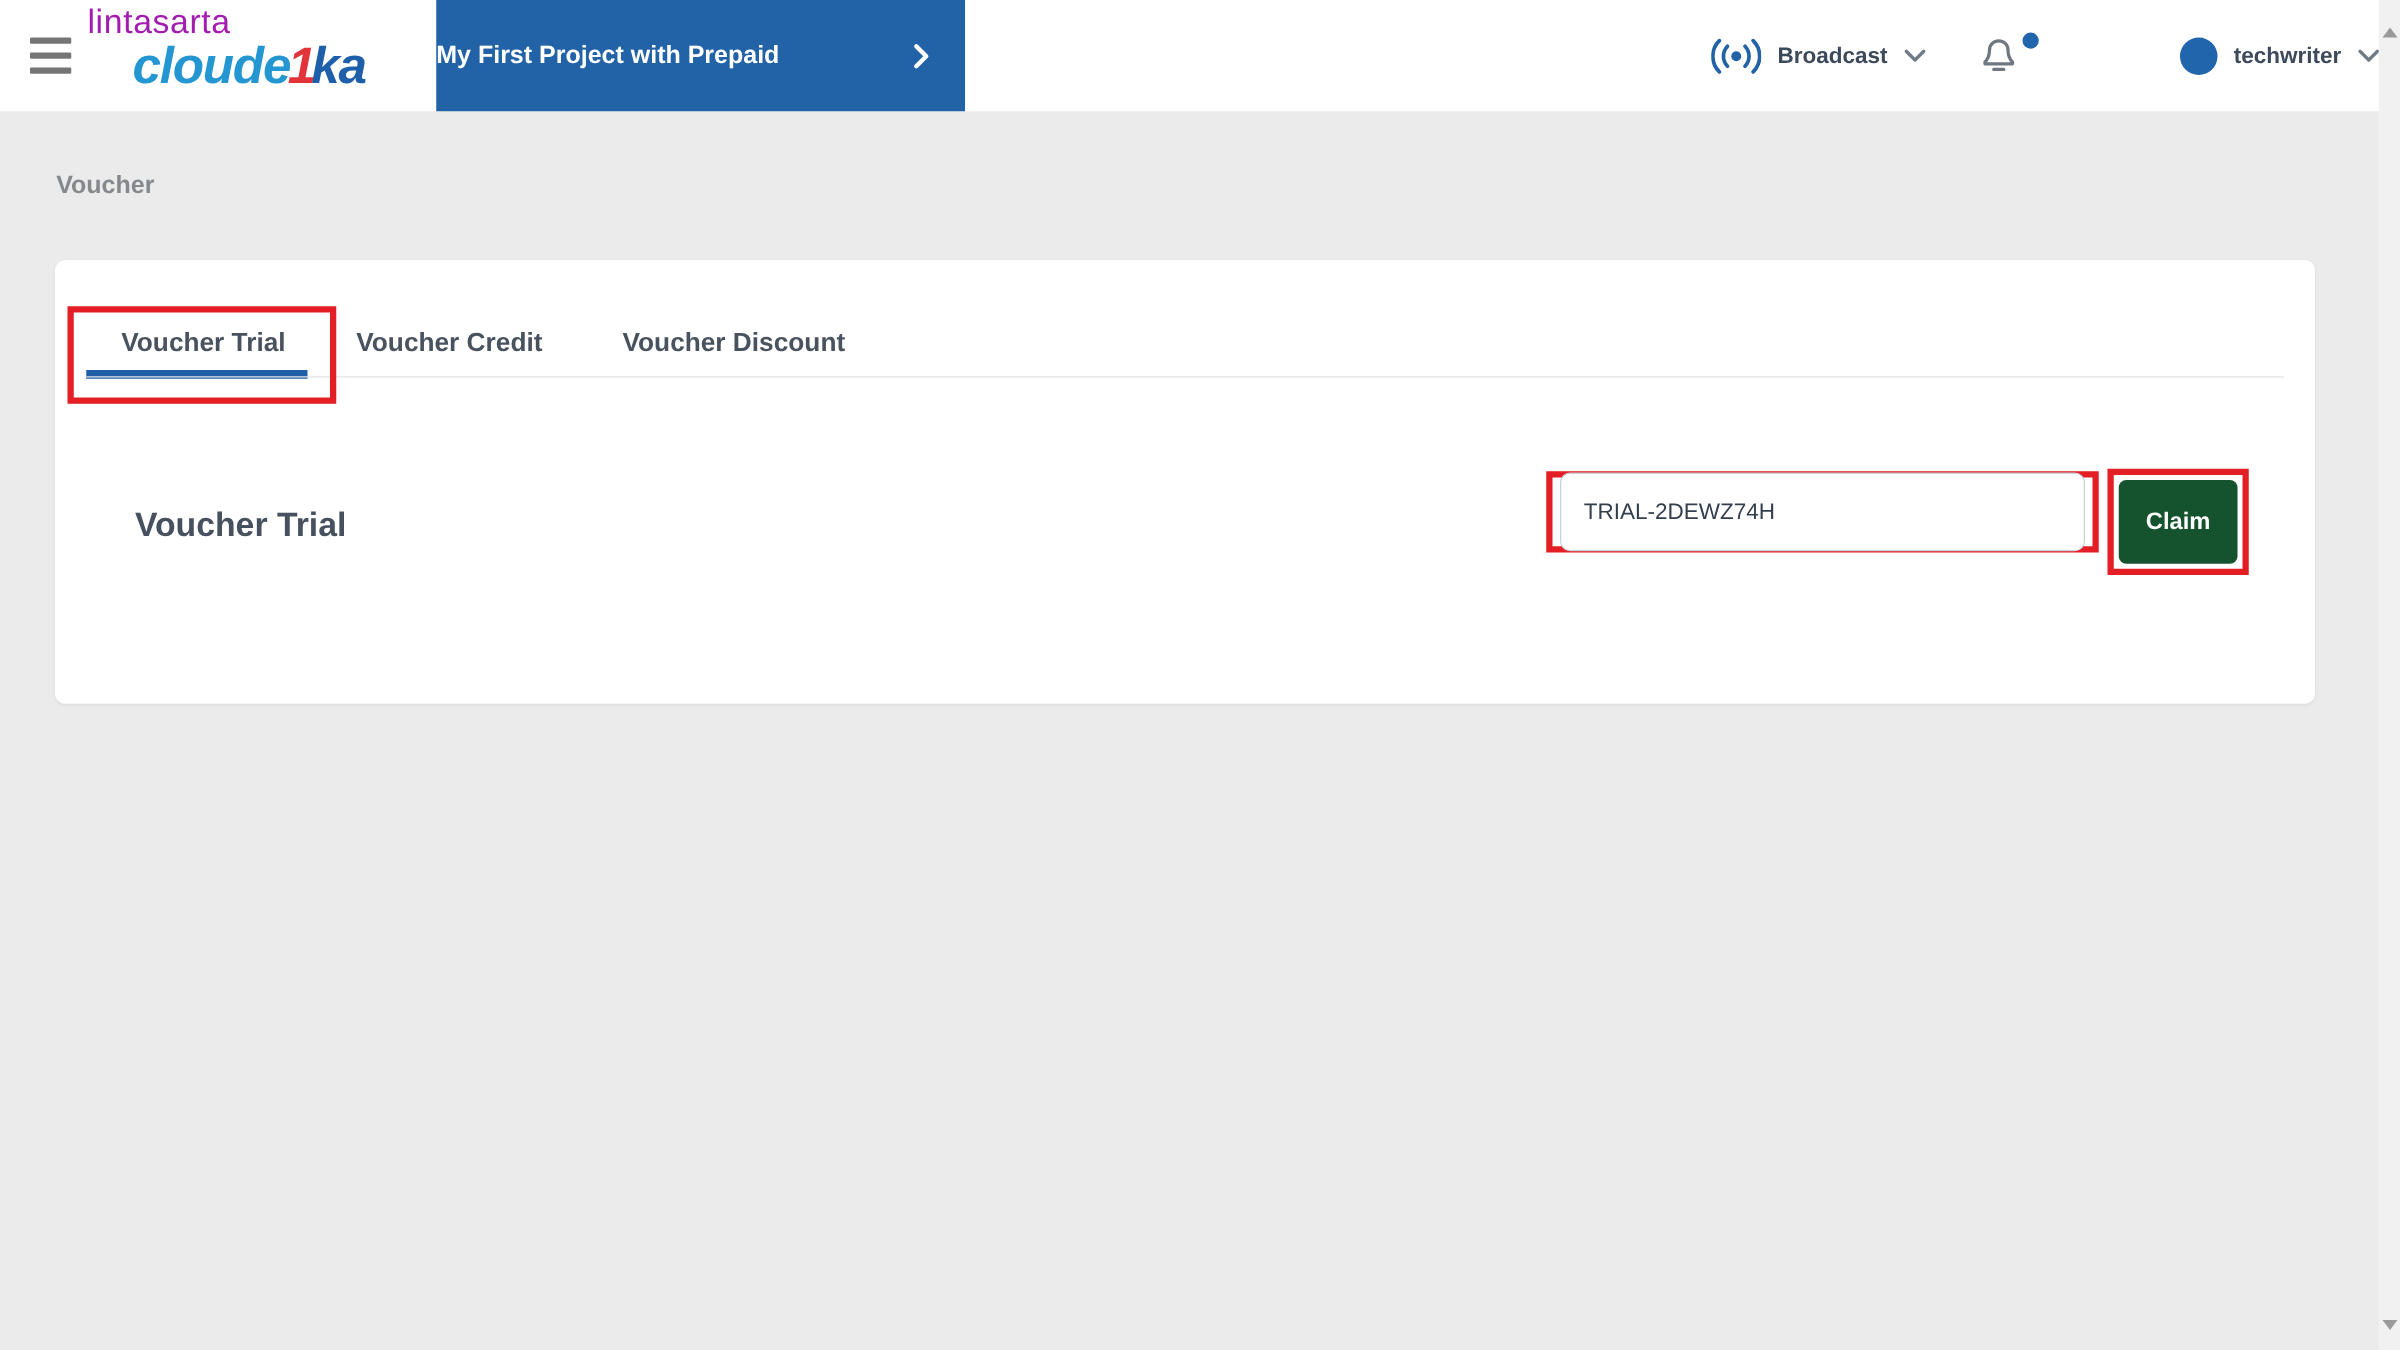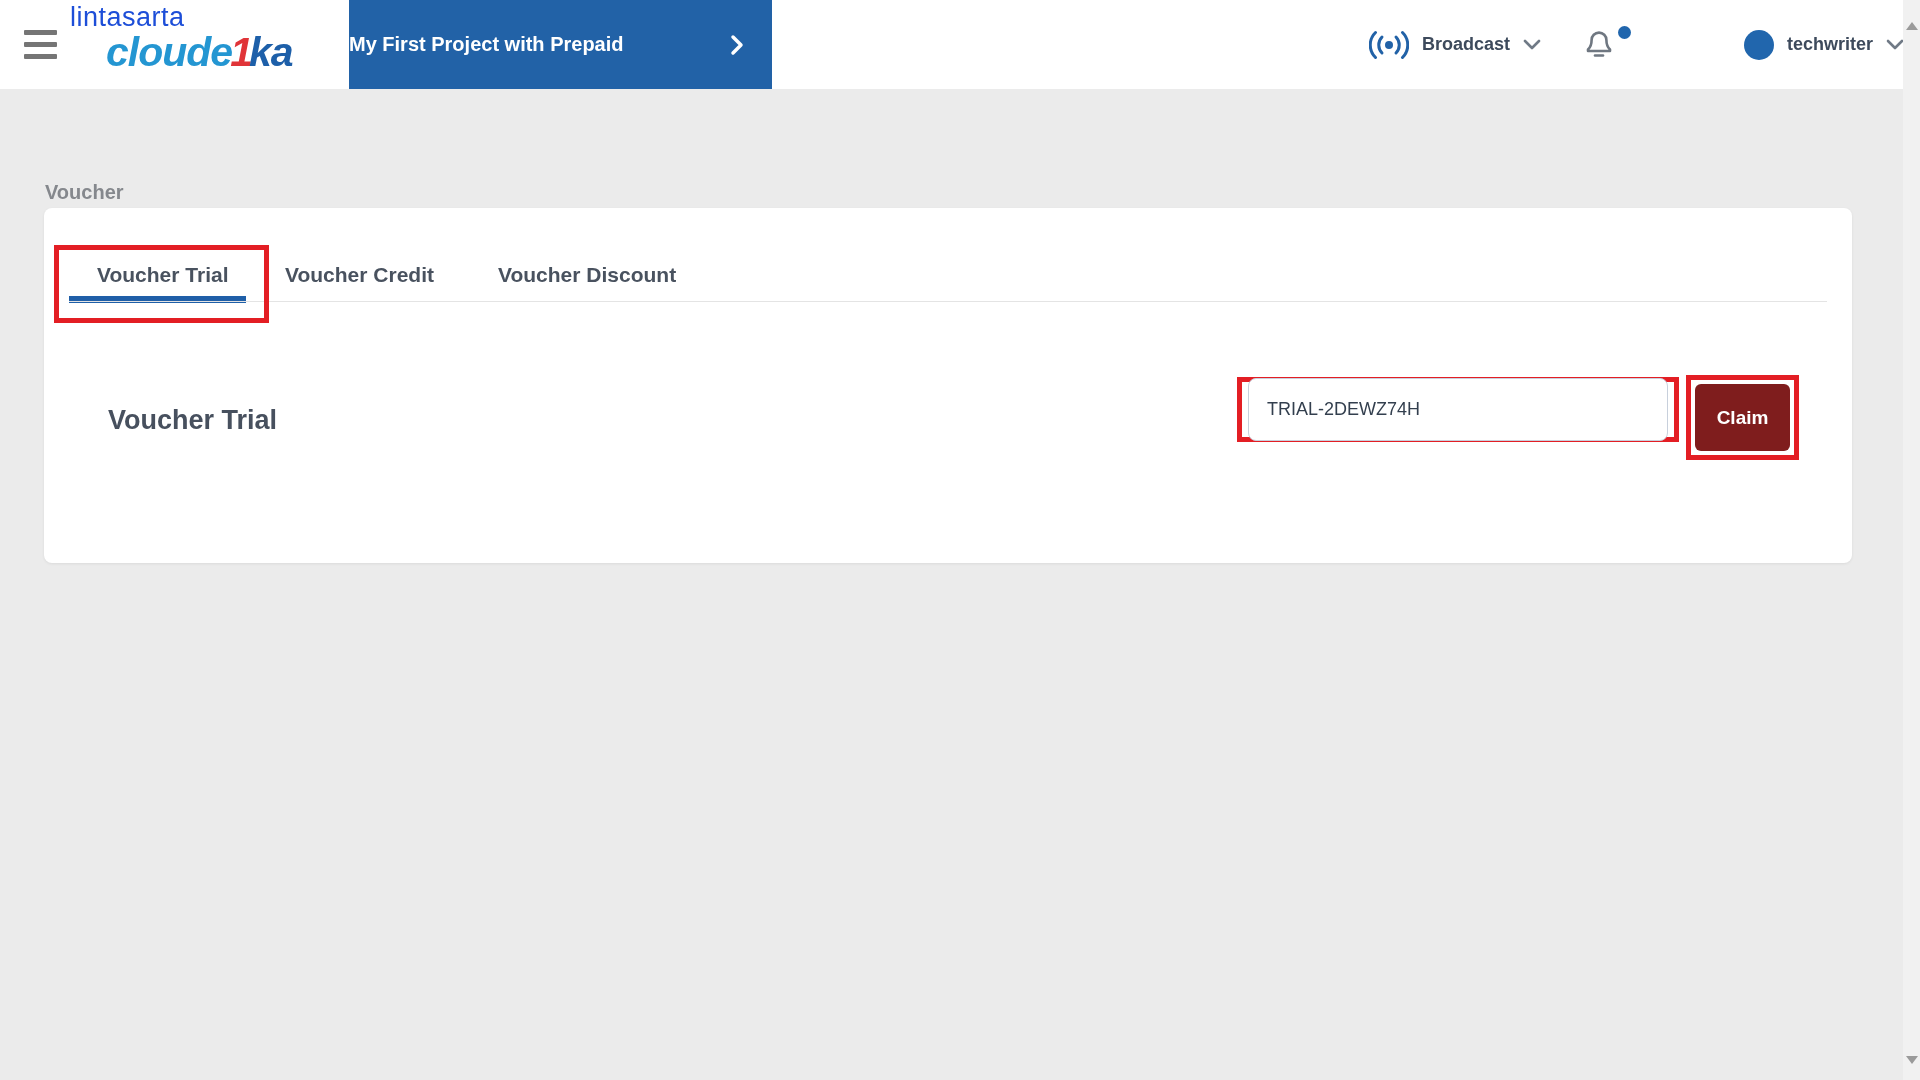--- a/index.html
+++ b/index.html
@@ -16,21 +16,21 @@
     position:absolute; left:0; top:0; width:1920px; height:89px;
     background:#ffffff;
   }
   .hamburger {
     position:absolute; left:24px; top:30px; width:33px; height:29px;
     display:flex; flex-direction:column; justify-content:space-between; cursor:pointer;
   }
   .hamburger span { display:block; height:5px; width:33px; background:#757575; border-radius:1px; }
   .logo { position:absolute; left:70px; top:4px; line-height:1; cursor:pointer; }
   .logo .brand-top {
-    font-size:27px; color:#1d4ed8; font-weight:400; letter-spacing:0.5px; display:block;
+    font-size:27px; color:#a21caf; font-weight:400; letter-spacing:0.5px; display:block;
   }
   .logo .brand-main {
     display:block; font-size:41px; font-weight:800; font-style:italic; letter-spacing:-1px; margin-top:1px;
   }
   .logo .p1 { color:#2496d2;margin-left:36px; }
   .logo .accent { color:#e03438; margin:0 -3px 0 -2px; }
   .logo .p2 { color:#1d5fa9; }
   .project-bar {
     position:absolute; left:349px; top:0; width:423px; height:89px;
     background:#2262a7; display:flex; align-items:center; cursor:pointer;
@@ -49,21 +49,21 @@
   .bell-dot {
     position:absolute; left:34px; top:2px; width:13px; height:13px; border-radius:50%;
     background:#2166ad;
   }
   .user-group { left:1744px; }
   .avatar {
     width:30px; height:30px; border-radius:50%; background:#2166ad;
   }
   
   .breadcrumb {
-    position:absolute; left:45px; top:137px; font-size:20px; font-weight:700; color:#85888d;margin-top:44px;
+    position:absolute; left:45px; top:137px; font-size:20px; font-weight:700; color:#85888d;
   }
   
   .card {
     position:absolute; left:44px; top:208px; width:1808px; height:355px;
     background:#ffffff; border-radius:8px; box-shadow:0 1px 3px rgba(0,0,0,0.07);
   }
   .tab { position:absolute; top:55px; font-size:21px; font-weight:700; color:#49525f; cursor:pointer; white-space:nowrap; }
   .tab-trial    { left:53px; }
   .tab-credit   { left:241px;text-align:right; }
   .tab-discount { left:454px; }
@@ -79,21 +79,21 @@
   .anno-claim { left:1642px; top:167px; width:113px; height:85px; display:flex; align-items:center; justify-content:center; }
   .section-title {
     position:absolute; left:64px; top:197px; font-size:27px; font-weight:700; color:#47505e;
   }
   .code-input {
     width:420px; height:63px; border:1.5px solid #c8d0dc; border-radius:8px;
     padding:0 18px; font-size:18px; color:#333f4e; font-family:"Liberation Sans", sans-serif;
     outline:none; background:#ffffff; pointer-events:auto;
   }
   .claim-btn {
-    width:95px; height:67px; background:#7f1d1d; border:none; border-radius:6px;
+    width:95px; height:67px; background:#14532d; border:none; border-radius:6px;
     color:#ffffff; font-size:19px; font-weight:700; cursor:pointer; pointer-events:auto;
     font-family:"Liberation Sans", sans-serif;
   }
   
   .scrollbar {
     position:absolute; right:0; top:0; width:17px; height:1080px; background:#f1f1f1;
   }
   .scroll-arrow { position:absolute; left:3px; width:0; height:0; cursor:pointer; }
   .scroll-up {
     top:22px;

